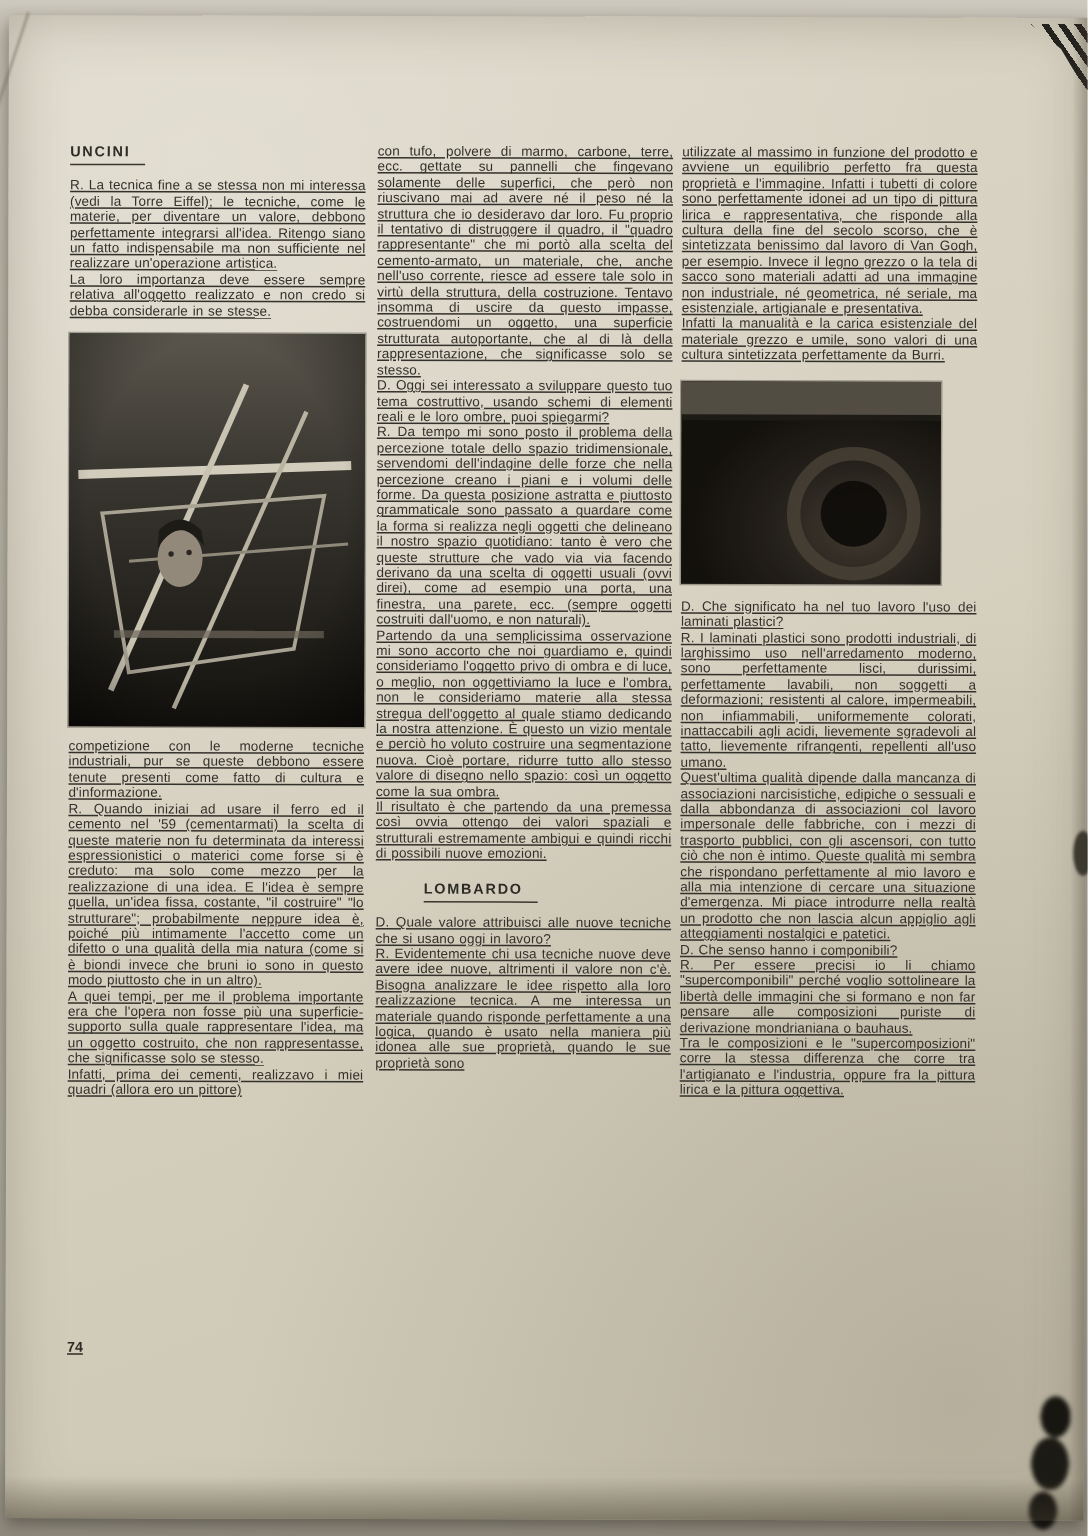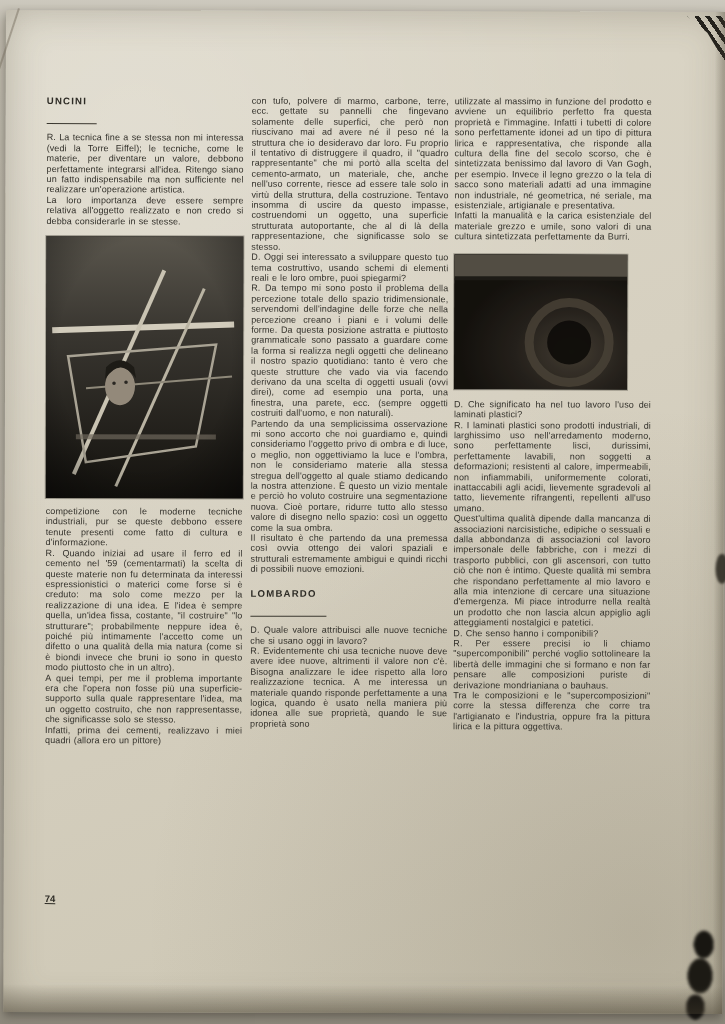--- a/index.html
+++ b/index.html
@@ -15,29 +15,29 @@
       radial-gradient(110% 85% at 88% 92%, rgba(88,78,58,.20), transparent 62%),
       linear-gradient(160deg,#dcd7c8 0%,#d6d0c0 45%,#ccc6b3 100%);
     box-shadow: inset 0 0 38px rgba(80,72,55,.30), 0 4px 10px rgba(40,36,28,.45);
     transform:rotate(.15deg);transform-origin:top left;
   }
   .col{
     position:absolute;width:197px;
     font-size:9px;line-height:10.4px;color:#33312b;
     text-align:justify;letter-spacing:.1px;word-spacing:.5px;
   }
-  .col p{margin:0;}
+  .col p{margin:0;text-decoration:underline;}
   .col1{left:41px;top:86px;}
   .col2{left:246px;top:85px;}
   .col3{left:449px;top:85px;}
   .section-head{
     display:inline-block;font-size:9.6px;font-weight:bold;letter-spacing:1.2px;
-    color:#2d2b25;border-bottom:1.5px solid #3a372f;padding:0 10px 17px 0;margin:0 0 8px 0;
+    color:#2d2b25;border-bottom:1.5px solid #3a372f;padding:0 10px 2px 0;margin:0 0 8px 0;
   }
-  .head-gap{margin-top:14px;}
+  .head-gap{margin-top:14px;margin-left:32px;}
   .photo{position:relative;overflow:hidden;background:#23211d;box-shadow:0 0 0 1px rgba(40,36,28,.35);}
   .photo1{width:197px;height:262px;margin:10px 0 8px 0;}
   .photo2{width:173px;height:135px;margin:12px 0 10px 0;}
   .page-number{
     position:absolute;left:41px;top:883px;font-size:9.5px;font-weight:bold;color:#2d2b25;text-decoration:underline;
   }
   
   .mark-stripes{
     position:absolute;right:-4px;top:4px;width:54px;height:60px;
     background:repeating-linear-gradient(55deg, rgba(20,18,14,0) 0 5px, rgba(22,20,16,.92) 5px 9px);

